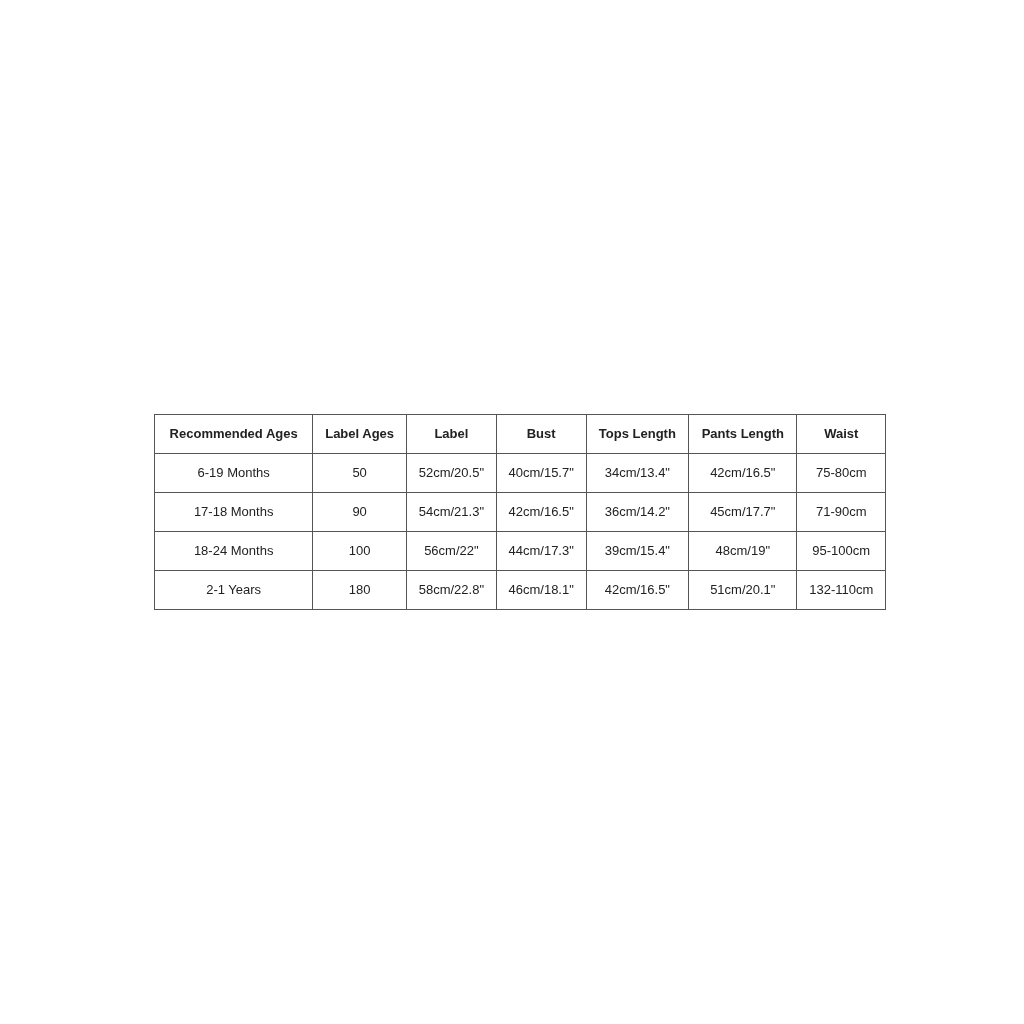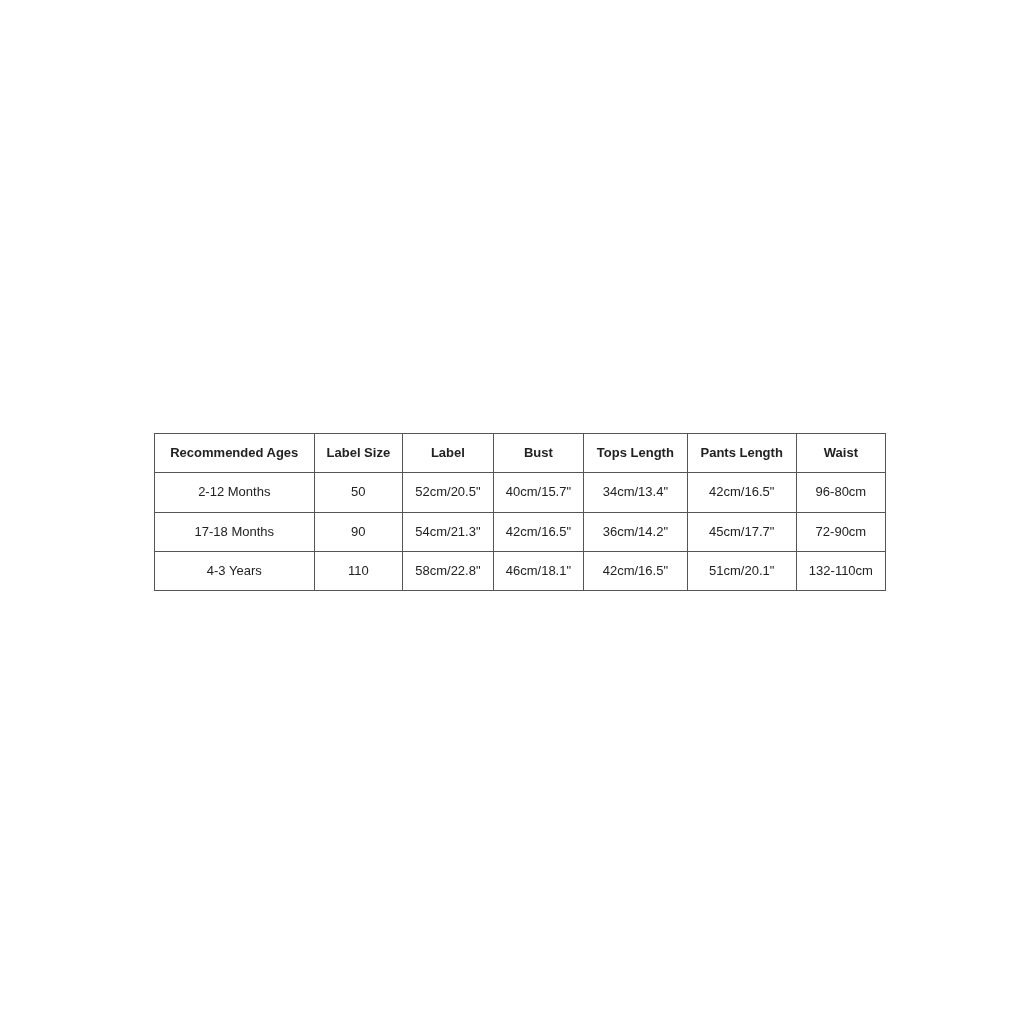--- a/index.html
+++ b/index.html
@@ -49,50 +49,59 @@
     }
   </style>
 </head>
 <body>
 
 <div class="table-container">
   <table>
     <thead>
       <tr>
         <th>Recommended Ages</th>
-        <th>Label Size</th>
+        <th>Label Ages</th>
         <th>Label</th>
         <th>Bust</th>
         <th>Tops Length</th>
         <th>Pants Length</th>
         <th>Waist</th>
       </tr>
     </thead>
     <tbody id="table-body">
     <tr>
-          <td>2-12 Months</td>
+          <td>6-19 Months</td>
           <td>50</td>
           <td>52cm/20.5"</td>
           <td>40cm/15.7"</td>
           <td>34cm/13.4"</td>
           <td>42cm/16.5"</td>
-          <td>96-80cm</td>
+          <td>75-80cm</td>
         </tr>
         <tr>
           <td>17-18 Months</td>
           <td>90</td>
           <td>54cm/21.3"</td>
           <td>42cm/16.5"</td>
           <td>36cm/14.2"</td>
           <td>45cm/17.7"</td>
-          <td>72-90cm</td>
+          <td>71-90cm</td>
         </tr>
         <tr>
-          <td>4-3 Years</td>
-          <td>110</td>
+          <td>18-24 Months</td>
+          <td>100</td>
+          <td>56cm/22"</td>
+          <td>44cm/17.3"</td>
+          <td>39cm/15.4"</td>
+          <td>48cm/19"</td>
+          <td>95-100cm</td>
+        </tr>
+        <tr>
+          <td>2-1 Years</td>
+          <td>180</td>
           <td>58cm/22.8"</td>
           <td>46cm/18.1"</td>
           <td>42cm/16.5"</td>
           <td>51cm/20.1"</td>
           <td>132-110cm</td>
         </tr>
       </tbody>
   </table>
 </div>
 

